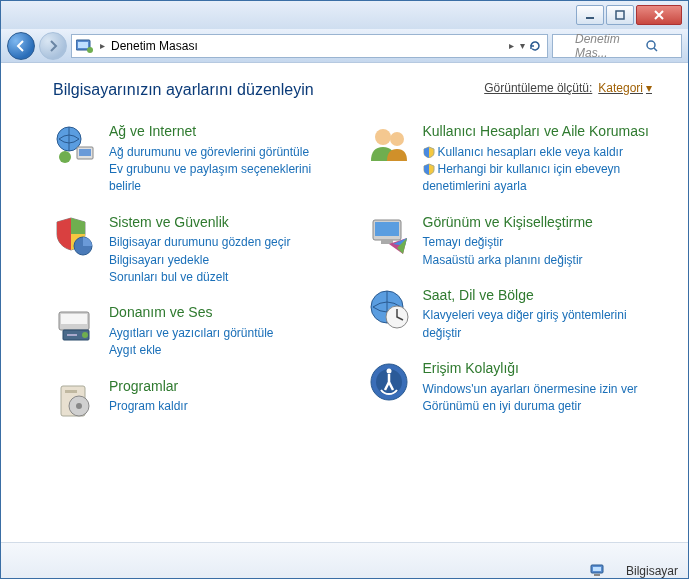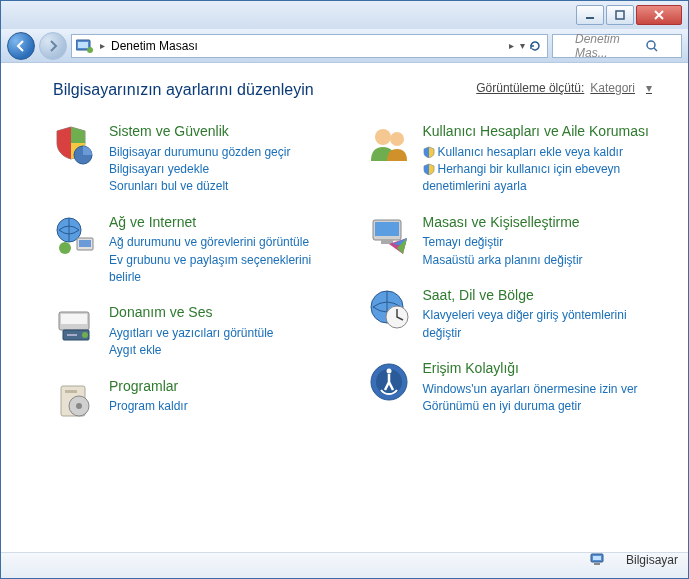--- a/index.html
+++ b/index.html
@@ -17,32 +17,32 @@
 .addrbar { flex: 1; height: 24px; background: #fff; border: 1px solid #9ab4d1; display: flex; align-items: center; padding: 0 4px; gap: 6px; }
 .addr-text { color: #000; flex: 1; }
 .chev { color: #555; font-size: 10px; }
 .addr-right { display: flex; align-items: center; gap: 2px; }
 .searchbox { width: 130px; height: 24px; background: #fff; border: 1px solid #9ab4d1; display: flex; align-items: center; padding: 0 22px; color: #888; font-style: italic; justify-content: space-between; }
 
 .content { flex: 1; padding: 18px 36px 10px 52px; overflow: auto; }
 .hdr-row { display: flex; justify-content: space-between; align-items: flex-start; margin-bottom: 24px; }
 .page-title { color: #0a3a78; font-size: 16px; font-weight: 400; }
 .view-ctrl { color: #444; display: flex; align-items: center; gap: 6px; text-decoration: underline; }
-.view-link { color: #737373; display: flex; align-items: center; gap: 11px; }
+.view-link { color: #a16207; display: flex; align-items: center; gap: 3px; }
 
 .cols { display: flex; gap: 28px; }
 .col { flex: 1; display: flex; flex-direction: column; gap: 18px; }
 .group { display: flex; gap: 12px; }
 .gicon { width: 44px; height: 44px; flex-shrink: 0; display: flex; align-items: flex-start; justify-content: center; }
 .gtext { flex: 1; }
 .gtitle { color: #2f7a2f; font-size: 14px; line-height: 1.25; margin-bottom: 3px; display: block; }
 .glink { color: #1a6fb8; font-size: 12px; line-height: 1.45; display: block; }
 .glink .shield { display: inline-flex; width: 12px; height: 12px; vertical-align: -2px; margin-right: 3px; }
 
-.statusbar { height: 26px; border-top: 1px solid #d2dce8; background: linear-gradient(to bottom, #f5f8fc, #e6edf6); display: flex; align-items: flex-start; justify-content: flex-end; padding: 0 10px; gap: 20px; color: #333; }
+.statusbar { height: 36px; border-top: 1px solid #d2dce8; background: linear-gradient(to bottom, #f5f8fc, #e6edf6); display: flex; align-items: flex-end; justify-content: flex-end; padding: 0 10px; gap: 20px; color: #333; }
 
 svg { display: block; }
 </style>
 </head>
 <body>
 
 <div class="window">
 
   <div class="titlebar">
     <div class="tb-btn">
@@ -117,50 +117,50 @@
       </div>
     </div>
 
     <div class="cols">
 
       <div class="col">
 
         <div class="group">
           <div class="gicon">
             <svg width="44" height="44" viewBox="0 0 44 44">
+                <circle cx="16" cy="16" r="12" fill="#5a9de0" stroke="#2a5a90"></circle>
+                <path d="M6 16 Q16 8 26 16 M6 16 Q16 24 26 16 M16 4 L16 28" stroke="#2a5a90" fill="none"></path>
+                <rect x="24" y="24" width="16" height="12" rx="1" fill="#e0e0e0" stroke="#888"></rect>
+                <rect x="26" y="26" width="12" height="7" fill="#6a9ad8"></rect>
+                <circle cx="12" cy="34" r="6" fill="#6fae4f"></circle>
+              </svg>
+          </div>
+          <div class="gtext">
+            <a class="gtitle">Ağ ve Internet</a>
+            <a class="glink">Ağ durumunu ve görevlerini görüntüle</a>
+            <a class="glink">Ev grubunu ve paylaşım seçeneklerini belirle</a>
+          </div>
+        </div>
+
+        <div class="group">
+          <div class="gicon">
+            <svg width="44" height="44" viewBox="0 0 44 44">
                 <path d="M18 4 L32 8 L32 20 C32 28 26 34 18 36 C10 34 4 28 4 20 L4 8 Z" fill="#f0f0f0" stroke="#888"></path>
                 <path d="M18 4 L18 36 C10 34 4 28 4 20 L4 8 Z" fill="#d94040"></path>
                 <path d="M18 4 L32 8 L32 20 L18 20 Z" fill="#6fae4f"></path>
                 <path d="M18 20 L32 20 C32 28 26 34 18 36 Z" fill="#f4c840"></path>
                 <circle cx="30" cy="32" r="9" fill="#4a7ab8" stroke="#2a5a90"></circle>
                 <path d="M30 23 A9 9 0 0 1 39 32 L30 32 Z" fill="#6a9ad8"></path>
               </svg>
           </div>
           <div class="gtext">
             <a class="gtitle">Sistem ve Güvenlik</a>
             <a class="glink">Bilgisayar durumunu gözden geçir</a>
             <a class="glink">Bilgisayarı yedekle</a>
             <a class="glink">Sorunları bul ve düzelt</a>
-          </div>
-        </div>
-
-        <div class="group">
-          <div class="gicon">
-            <svg width="44" height="44" viewBox="0 0 44 44">
-                <circle cx="16" cy="16" r="12" fill="#5a9de0" stroke="#2a5a90"></circle>
-                <path d="M6 16 Q16 8 26 16 M6 16 Q16 24 26 16 M16 4 L16 28" stroke="#2a5a90" fill="none"></path>
-                <rect x="24" y="24" width="16" height="12" rx="1" fill="#e0e0e0" stroke="#888"></rect>
-                <rect x="26" y="26" width="12" height="7" fill="#6a9ad8"></rect>
-                <circle cx="12" cy="34" r="6" fill="#6fae4f"></circle>
-              </svg>
-          </div>
-          <div class="gtext">
-            <a class="gtitle">Ağ ve Internet</a>
-            <a class="glink">Ağ durumunu ve görevlerini görüntüle</a>
-            <a class="glink">Ev grubunu ve paylaşım seçeneklerini belirle</a>
           </div>
         </div>
 
         <div class="group">
           <div class="gicon">
             <svg width="44" height="44" viewBox="0 0 44 44">
                 <rect x="6" y="8" width="30" height="18" rx="2" fill="#d0d0d0" stroke="#888"></rect>
                 <rect x="8" y="10" width="26" height="10" fill="#f5f5f5"></rect>
                 <rect x="10" y="26" width="26" height="10" rx="1" fill="#4a6a8a" stroke="#2a4a6a"></rect>
                 <circle cx="32" cy="31" r="3" fill="#6fae4f"></circle>
@@ -224,21 +224,21 @@
             <svg width="44" height="44" viewBox="0 0 44 44">
                 <rect x="6" y="6" width="28" height="20" rx="2" fill="#d0d0d0" stroke="#888"></rect>
                 <rect x="8" y="8" width="24" height="14" fill="#5a9de0"></rect>
                 <rect x="14" y="26" width="12" height="4" fill="#aaa"></rect>
                 <path d="M22 30 L40 24 L36 40 Z" fill="#c04a8a"></path>
                 <path d="M26 30 L40 24 L38 32 Z" fill="#4a8ae0"></path>
                 <path d="M30 34 L40 24 L36 40 Z" fill="#6fae4f"></path>
               </svg>
           </div>
           <div class="gtext">
-            <a class="gtitle">Masası ve Kişiselleştirme</a>
+            <a class="gtitle">Görünüm ve Kişiselleştirme</a>
             <a class="glink">Temayı değiştir</a>
             <a class="glink">Masaüstü arka planını değiştir</a>
           </div>
         </div>
 
         <div class="group">
           <div class="gicon">
             <svg width="44" height="44" viewBox="0 0 44 44">
                 <circle cx="20" cy="20" r="16" fill="#5a9de0" stroke="#2a5a90"></circle>
                 <path d="M6 20 Q20 10 34 20 M6 20 Q20 30 34 20 M20 4 L20 36" stroke="#2a5a90" fill="none"></path>

